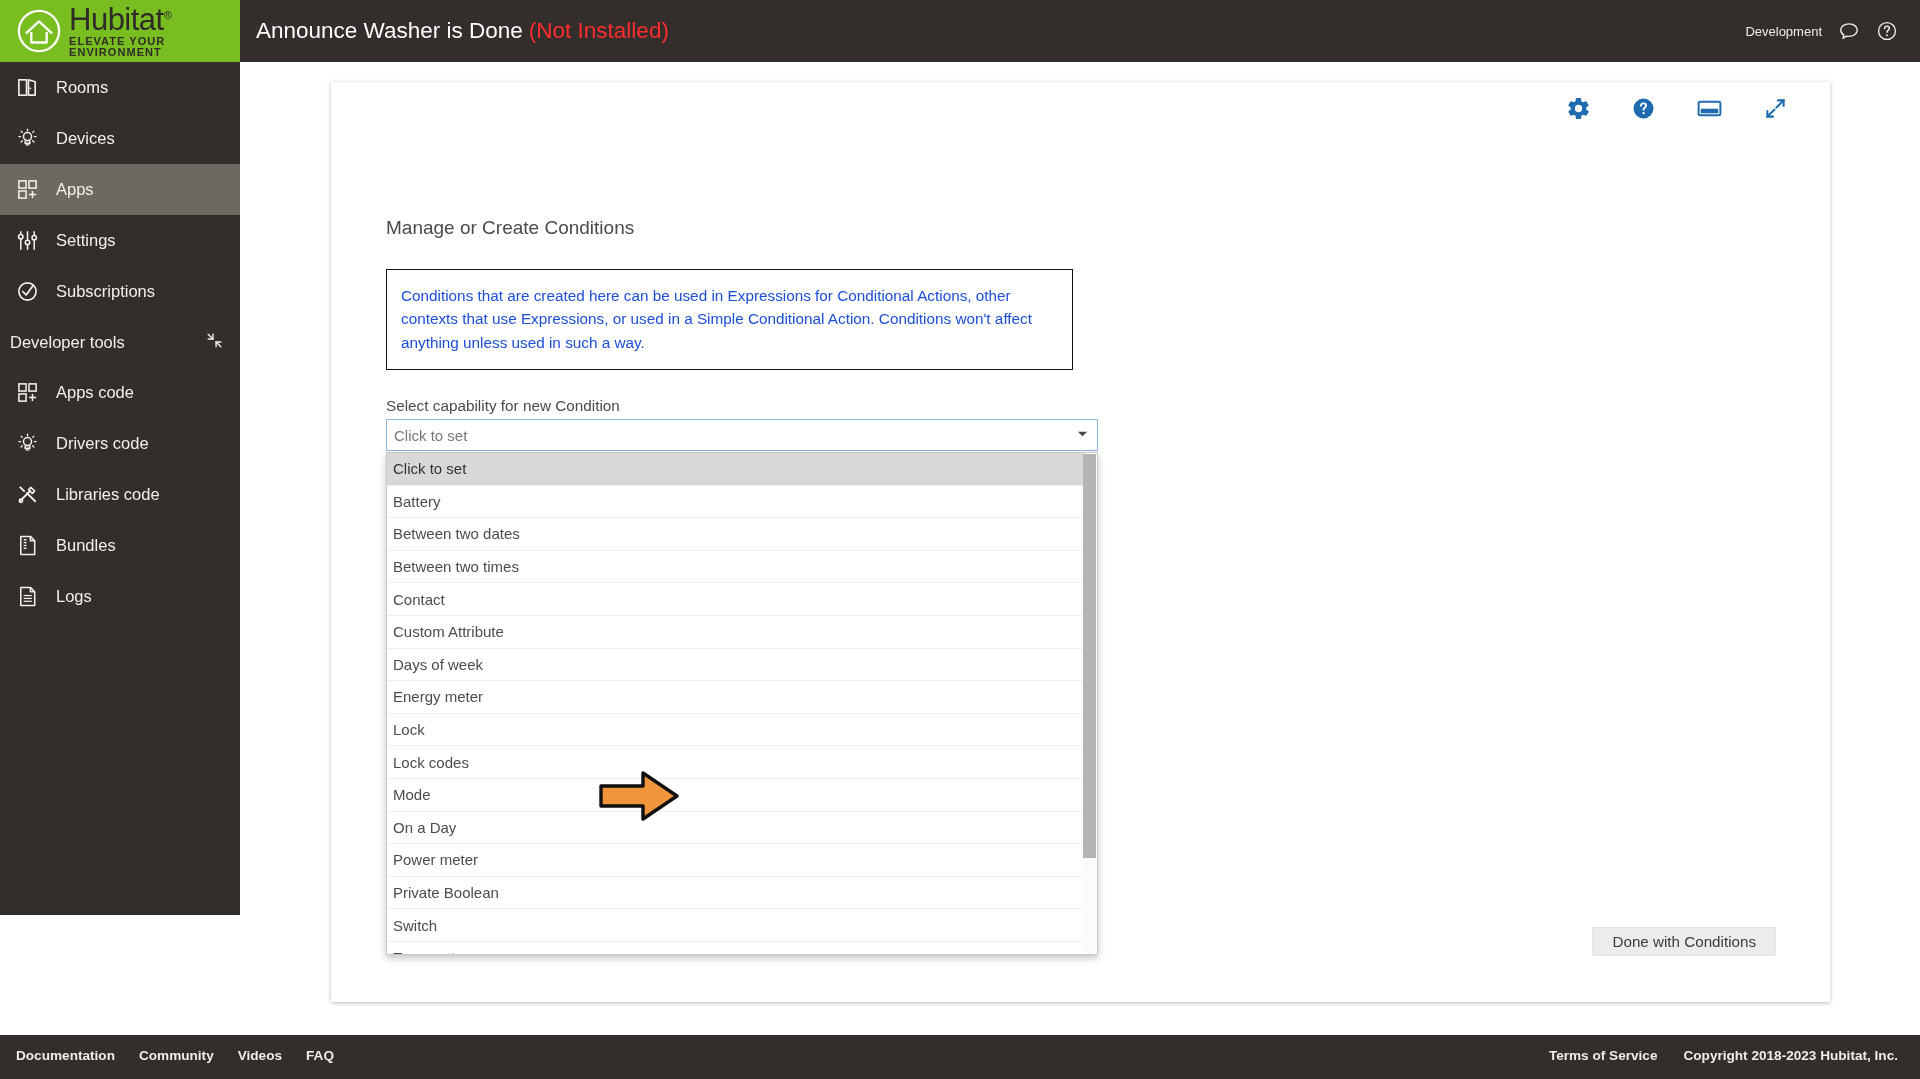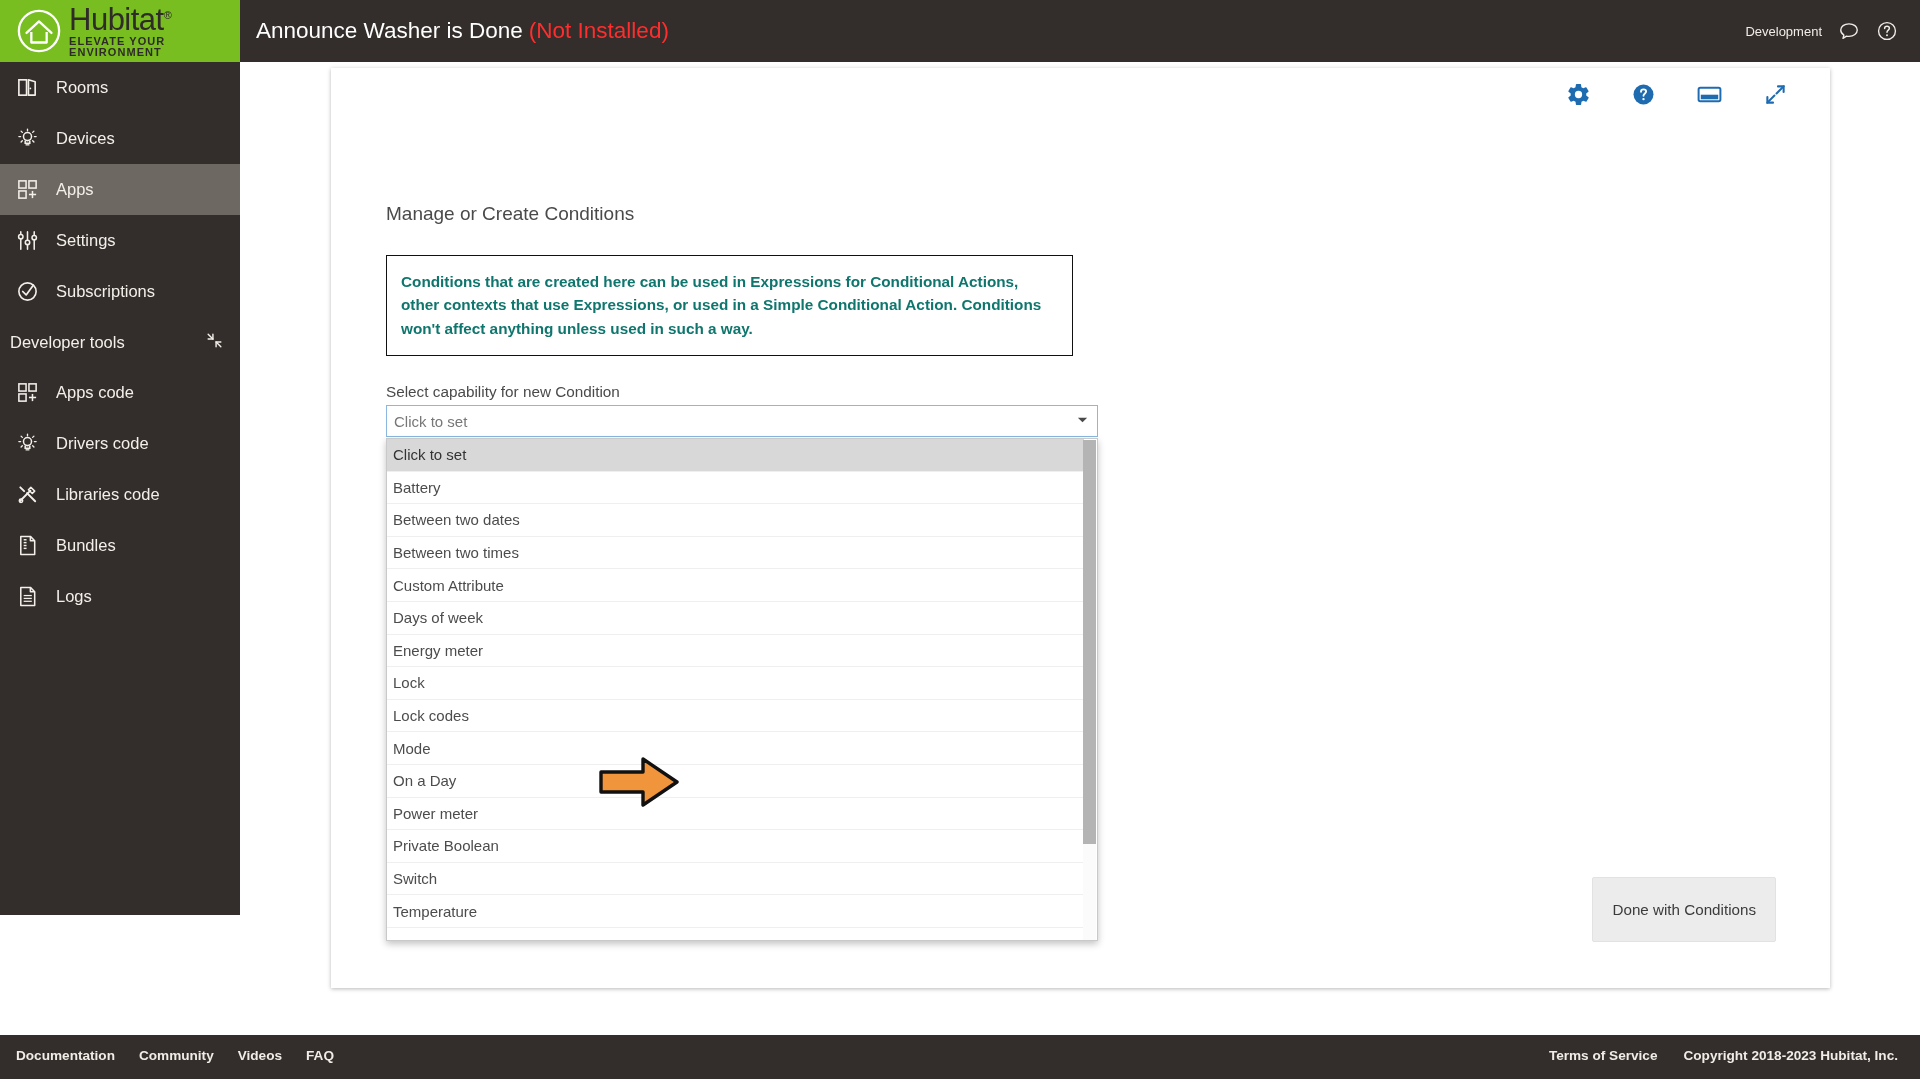--- a/index.html
+++ b/index.html
@@ -75,21 +75,21 @@
   #env-label { color: #f0ece6; font-size: 13px; }
   .tb-ico { cursor: pointer; display: flex; align-items: center; }
 
   
   #main {
     position: absolute; left: 240px; top: 62px;
     width: 1680px; height: 957px;
     background: #ffffff;
   }
   #card {
-    position: absolute; left: 91px; top: 6px;
+    position: absolute; left: 91px; top: 20px;
     width: 1499px; height: 920px;
     background: #ffffff;
     box-shadow: 0 1px 4px rgba(0,0,0,0.28);
   }
   #card-toolbar {
     position: absolute; right: 42px; top: 14px;
     display: flex; align-items: center; gap: 40px;
   }
   .ct-ico { cursor: pointer; display: flex; align-items: center; }
 
@@ -98,21 +98,21 @@
     font-size: 19px; color: #4a4a4a; font-weight: 400;
   }
 
   #info-box {
     position: absolute; left: 55px; top: 187px;
     width: 687px;
     border: 1.6px solid #111111;
     padding: 14px 14px 15px 14px;
   }
   #info-text {
-    color: #0f766e; font-size: 15.3px; line-height: 1.52; font-weight: bold;
+    color: #1d4ed8; font-size: 15.3px; line-height: 1.52;
   }
 
   #select-label {
     position: absolute; left: 55px; top: 315px;
     font-size: 15.3px; color: #4a4a4a;
   }
 
   #select-box {
     position: absolute; left: 55px; top: 337px;
     width: 712px; height: 32px;
@@ -159,21 +159,21 @@
   #arrow-annot {
     position: absolute; left: 268px; top: 688px;
     width: 80px; height: 52px; pointer-events: none;
   }
 
   #done-btn {
     position: absolute; right: 54px; bottom: 46px;
     background: #ececec;
     border: 1px solid #e2e2e2;
     border-radius: 2px;
-    padding: 23px 19px;
+    padding: 5px 19px;
     font-size: 15.2px; color: #3b3b3b;
     font-family: "Liberation Sans", sans-serif;
     cursor: pointer;
   }
 
   
   #footer {
     position: absolute; left: 0; bottom: 0;
     width: 1920px; height: 44px;
     background: #332e2b;
@@ -441,20 +441,21 @@
         </svg>
       </span>
     </div>
 
     <div id="dropdown">
       <div id="dd-list">
           <div class="dd-opt sel">Click to set</div>
           <div class="dd-opt">Battery</div>
           <div class="dd-opt">Between two dates</div>
           <div class="dd-opt">Between two times</div>
+          <div class="dd-opt">Contact</div>
           <div class="dd-opt">Custom Attribute</div>
           <div class="dd-opt">Days of week</div>
           <div class="dd-opt">Energy meter</div>
           <div class="dd-opt">Lock</div>
           <div class="dd-opt">Lock codes</div>
           <div class="dd-opt">Mode</div>
           <div class="dd-opt">On a Day</div>
           <div class="dd-opt">Power meter</div>
           <div class="dd-opt">Private Boolean</div>
           <div class="dd-opt">Switch</div>

